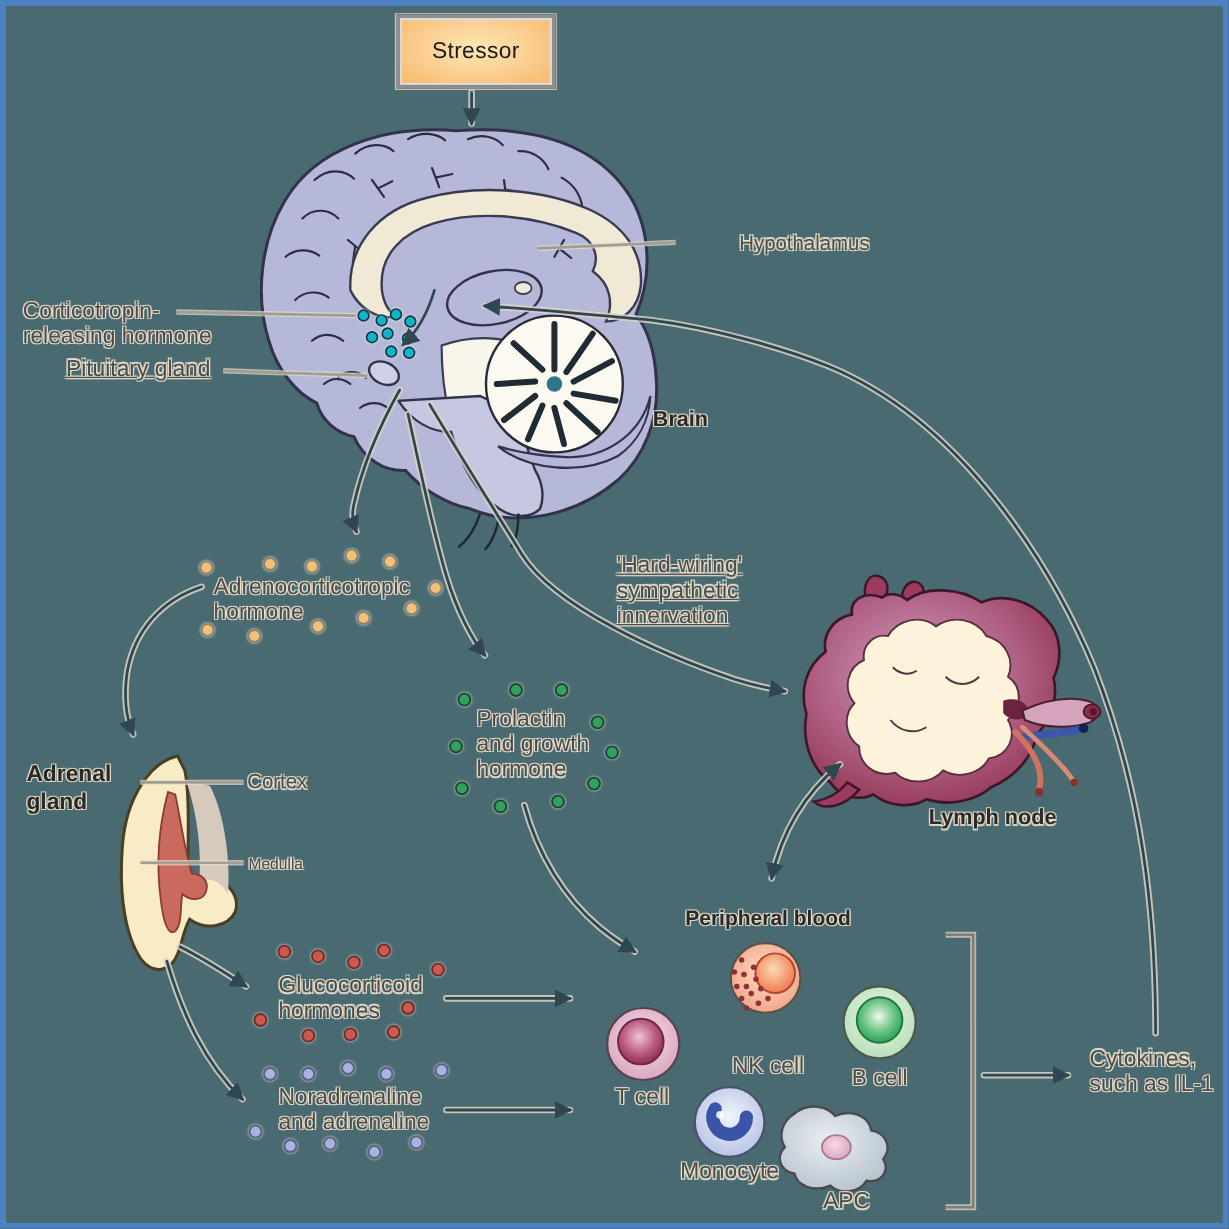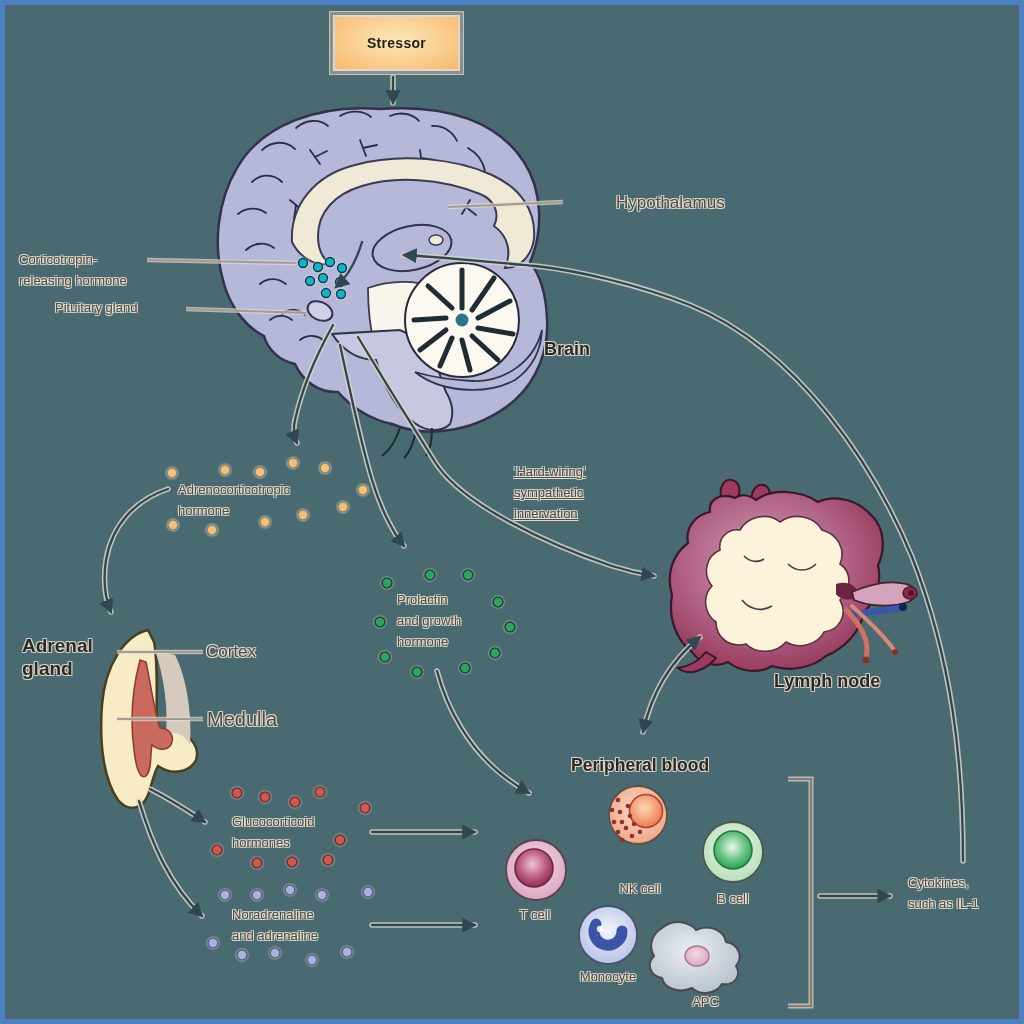--- a/index.html
+++ b/index.html
@@ -1,31 +1,31 @@
 <!DOCTYPE html>
 <html><head>
 <meta charset="utf-8">
 <style>
   html,body{margin:0;padding:0;background:#4a6a71;}
   #canvas{position:relative;width:1024px;height:1024px;background:#4a6a71;overflow:hidden;
           font-family:"Liberation Sans",sans-serif;}
   #frame{position:absolute;inset:0;border:5px solid #4c82c4;pointer-events:none;z-index:50;}
   svg{position:absolute;left:0;top:0;}
-  .lbl{position:absolute;color:#4f4b46;font-size:13px;line-height:21px;white-space:nowrap;
+  .lbl{position:absolute;color:#4f4b46;font-size:19px;line-height:21px;white-space:nowrap;
        text-shadow:-1px -1px 0 rgba(230,224,208,.85),1px -1px 0 rgba(230,224,208,.85),
                    -1px 1px 0 rgba(230,224,208,.85),1px 1px 0 rgba(230,224,208,.85);z-index:20;}
   .lbl-b{position:absolute;color:#2c2925;font-size:18px;font-weight:bold;line-height:22px;white-space:nowrap;
        text-shadow:-1px -1px 0 rgba(230,224,208,.8),1px -1px 0 rgba(230,224,208,.8),
                    -1px 1px 0 rgba(230,224,208,.8),1px 1px 0 rgba(230,224,208,.8);z-index:20;}
   .ctr{text-align:center;}
   #stressor-box{position:absolute;left:330px;top:12px;width:127px;height:56px;z-index:20;
        background:radial-gradient(ellipse at 50% 45%, #fde7b4 0%, #fbd094 48%, #f7b768 100%);
        border:3px solid #8f8f8d;box-shadow:inset 0 0 0 2px #d9d9d5, 0 0 0 1px #c5c2bc;
        display:flex;align-items:center;justify-content:center;}
-  #stressor-box span{font-weight:bold;font-size:14px;color:#1d1d1d;letter-spacing:.3px;}
+  #stressor-box span{font-weight:normal;font-size:19px;color:#1d1d1d;letter-spacing:.3px;}
   .dots{filter:drop-shadow(0 0 1.2px rgba(244,239,224,.95));}
   .halo{stroke:#d9d4c6;stroke-opacity:.85;fill:none;stroke-width:5.5;stroke-linecap:round;}
   .arr{stroke:#2f4750;fill:none;stroke-width:2.3;stroke-linecap:round;}
   .ldr-h{stroke:#e2ddd0;stroke-opacity:.7;fill:none;stroke-width:4.5;}
   .ldr{stroke:#a39d91;fill:none;stroke-width:2.2;}
 </style>
 </head>
 <body>
 
 <div id="canvas">
@@ -348,21 +348,21 @@
 
 <div id="stressor-box">
   <span>Stressor</span>
 </div>
 
 <div class="lbl" style="left:568px;top:192px;font-size:17px;padding-left:48px;">Hypothalamus</div>
 <div class="lbl" style="left:19px;top:249px;">
   <div>Corticotropin-</div>
   <div>releasing hormone</div>
 </div>
-<div class="lbl" style="left:55px;top:297px;">Pituitary gland</div>
+<div class="lbl" style="left:55px;top:297px;text-decoration:underline;">Pituitary gland</div>
 <div class="lbl-b" style="left:527px;top:338px;padding-left:17px;">Brain</div>
 
 <div class="lbl" style="left:178px;top:479px;">
   <div>Adrenocorticotropic</div>
   <div>hormone</div>
 </div>
 
 <div class="lbl" style="left:514px;top:461px;text-decoration:underline;">
   <div>'Hard-wiring'</div>
   <div>sympathetic</div>
@@ -373,21 +373,21 @@
   <div>Prolactin</div>
   <div>and growth</div>
   <div>hormone</div>
 </div>
 
 <div class="lbl-b" style="left:22px;top:634px;font-size:19px;line-height:23px;">
   <div>Adrenal</div>
   <div>gland</div>
 </div>
 <div class="lbl" style="left:206px;top:641px;font-size:17px;">Cortex</div>
-<div class="lbl" style="left:207px;top:709px;font-size:20px;">Medulla</div>
+<div class="lbl" style="left:207px;top:709px;font-size:13px;">Medulla</div>
 
 <div class="lbl-b" style="left:774px;top:670px;">Lymph node</div>
 
 <div class="lbl" style="left:232px;top:811px;">
   <div>Glucocorticoid</div>
   <div>hormones</div>
 </div>
 
 <div class="lbl" style="left:232px;top:904px;">
   <div>Noradrenaline</div>

